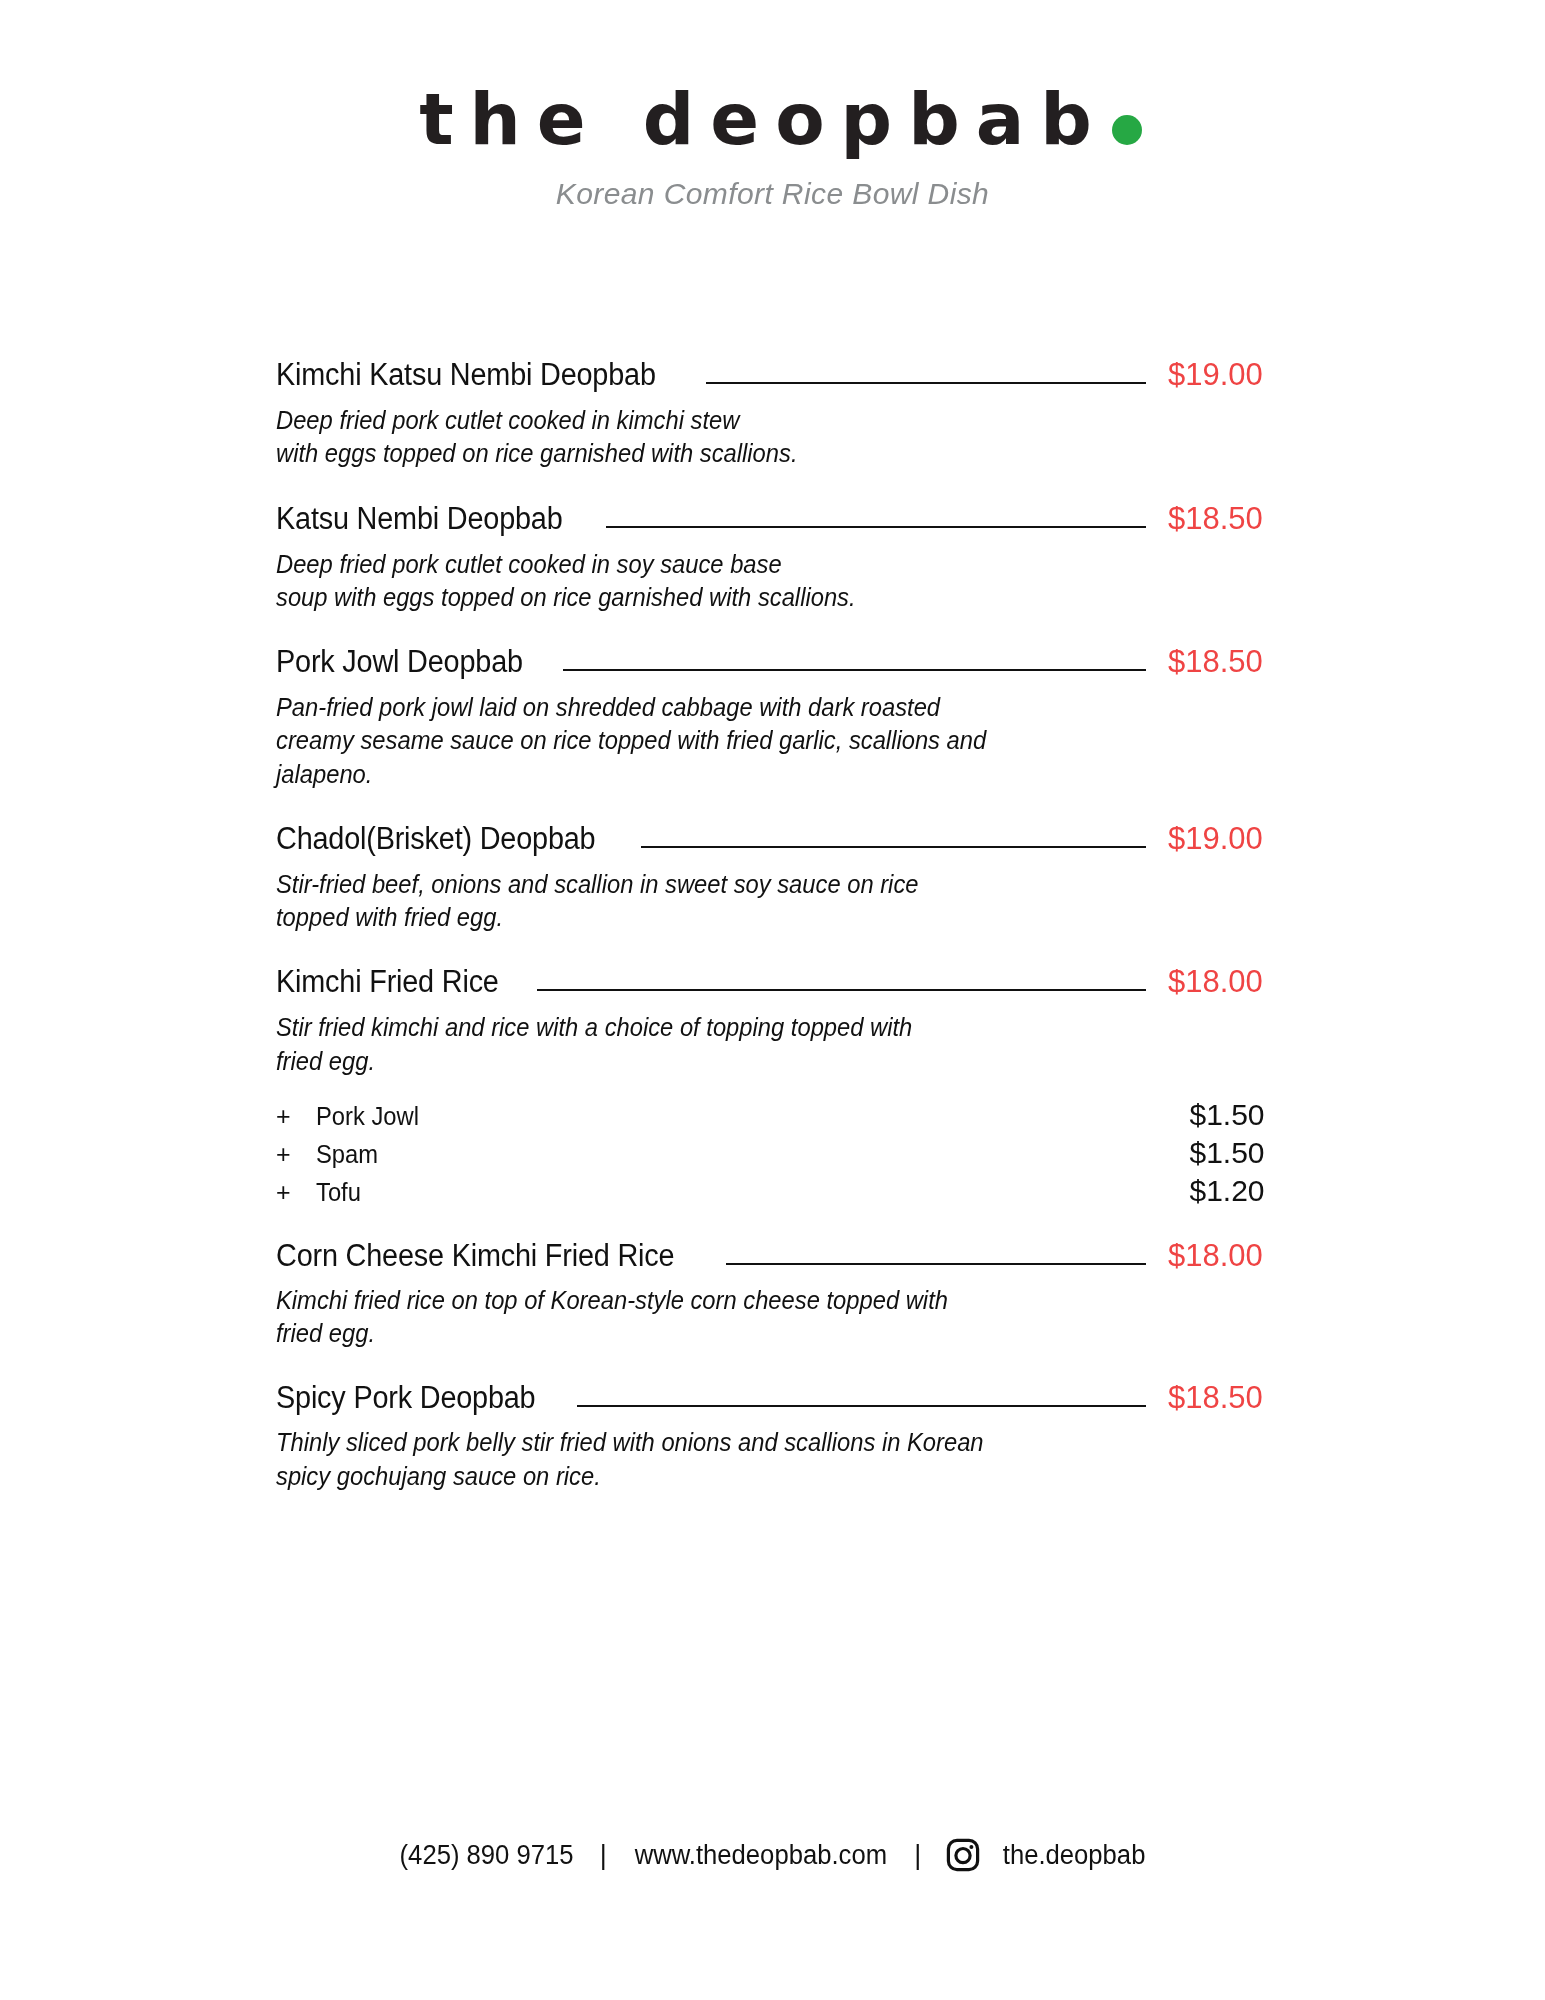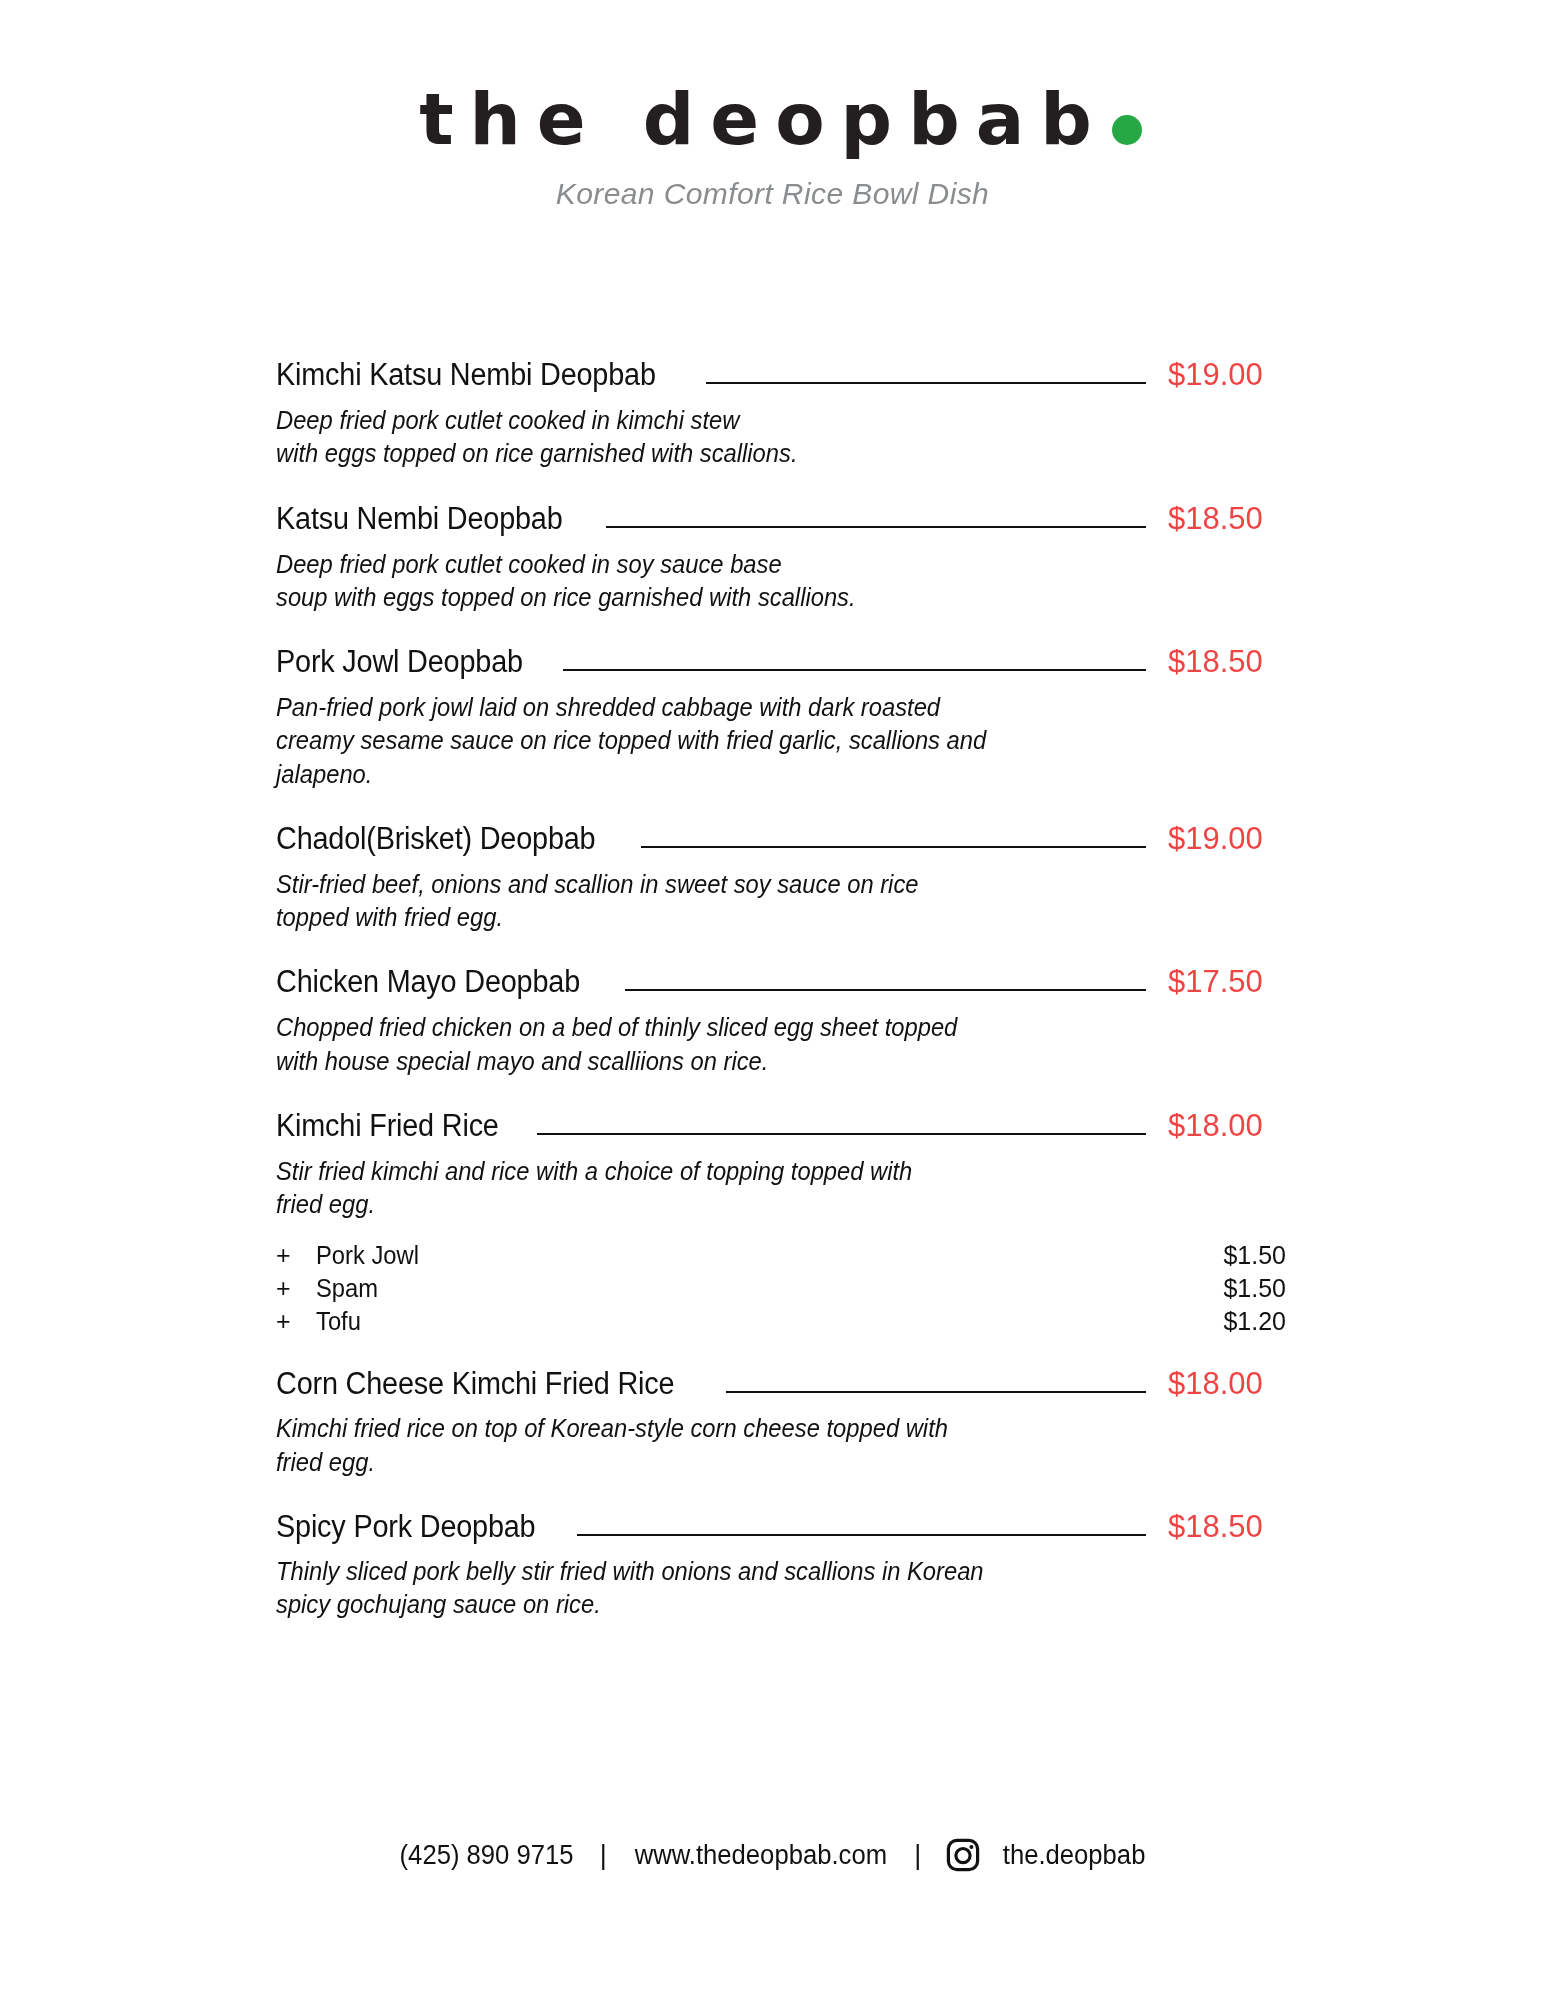--- a/index.html
+++ b/index.html
@@ -133,23 +133,23 @@
   .addon-name {
     flex: 1 1 auto;
     font-size: 25px;
     color: #111;
     transform: scaleX(0.95);
     transform-origin: left bottom;
   }
   .addon-price {
     width: 118px;
     flex: 0 0 118px;
-    font-size: 25px;
-    color: #111;
-    text-align: right;
+    font-size: 30px;
+    color: #111;
+    text-align: center;
   }
 
   
   .footer {
     position: absolute;
     left: 0;
     right: 0;
     top: 1838px;
     display: flex;
     align-items: center;
@@ -222,31 +222,20 @@
       <span class="item-name">Chadol(Brisket) Deopbab</span>
       <span class="leader"></span>
       <span class="item-price">$19.00</span>
     </div>
     <div class="item-desc">
       <span class="line">Stir-fried beef, onions and scallion in sweet soy sauce on rice</span>
       <span class="line">topped with fried egg.</span>
     </div>
   </div>
 
-  <div class="item">
-    <div class="item-head">
-      <span class="item-name">Chicken Mayo Deopbab</span>
-      <span class="leader"></span>
-      <span class="item-price">$17.50</span>
-    </div>
-    <div class="item-desc">
-      <span class="line">Chopped fried chicken on a bed of thinly sliced egg sheet topped</span>
-      <span class="line">with house special mayo and scalliions on rice.</span>
-    </div>
-  </div>
 
   <div class="item">
     <div class="item-head">
       <span class="item-name">Kimchi Fried Rice</span>
       <span class="leader"></span>
       <span class="item-price">$18.00</span>
     </div>
     <div class="item-desc">
       <span class="line">Stir fried kimchi and rice with a choice of topping topped with</span>
       <span class="line">fried egg.</span>

